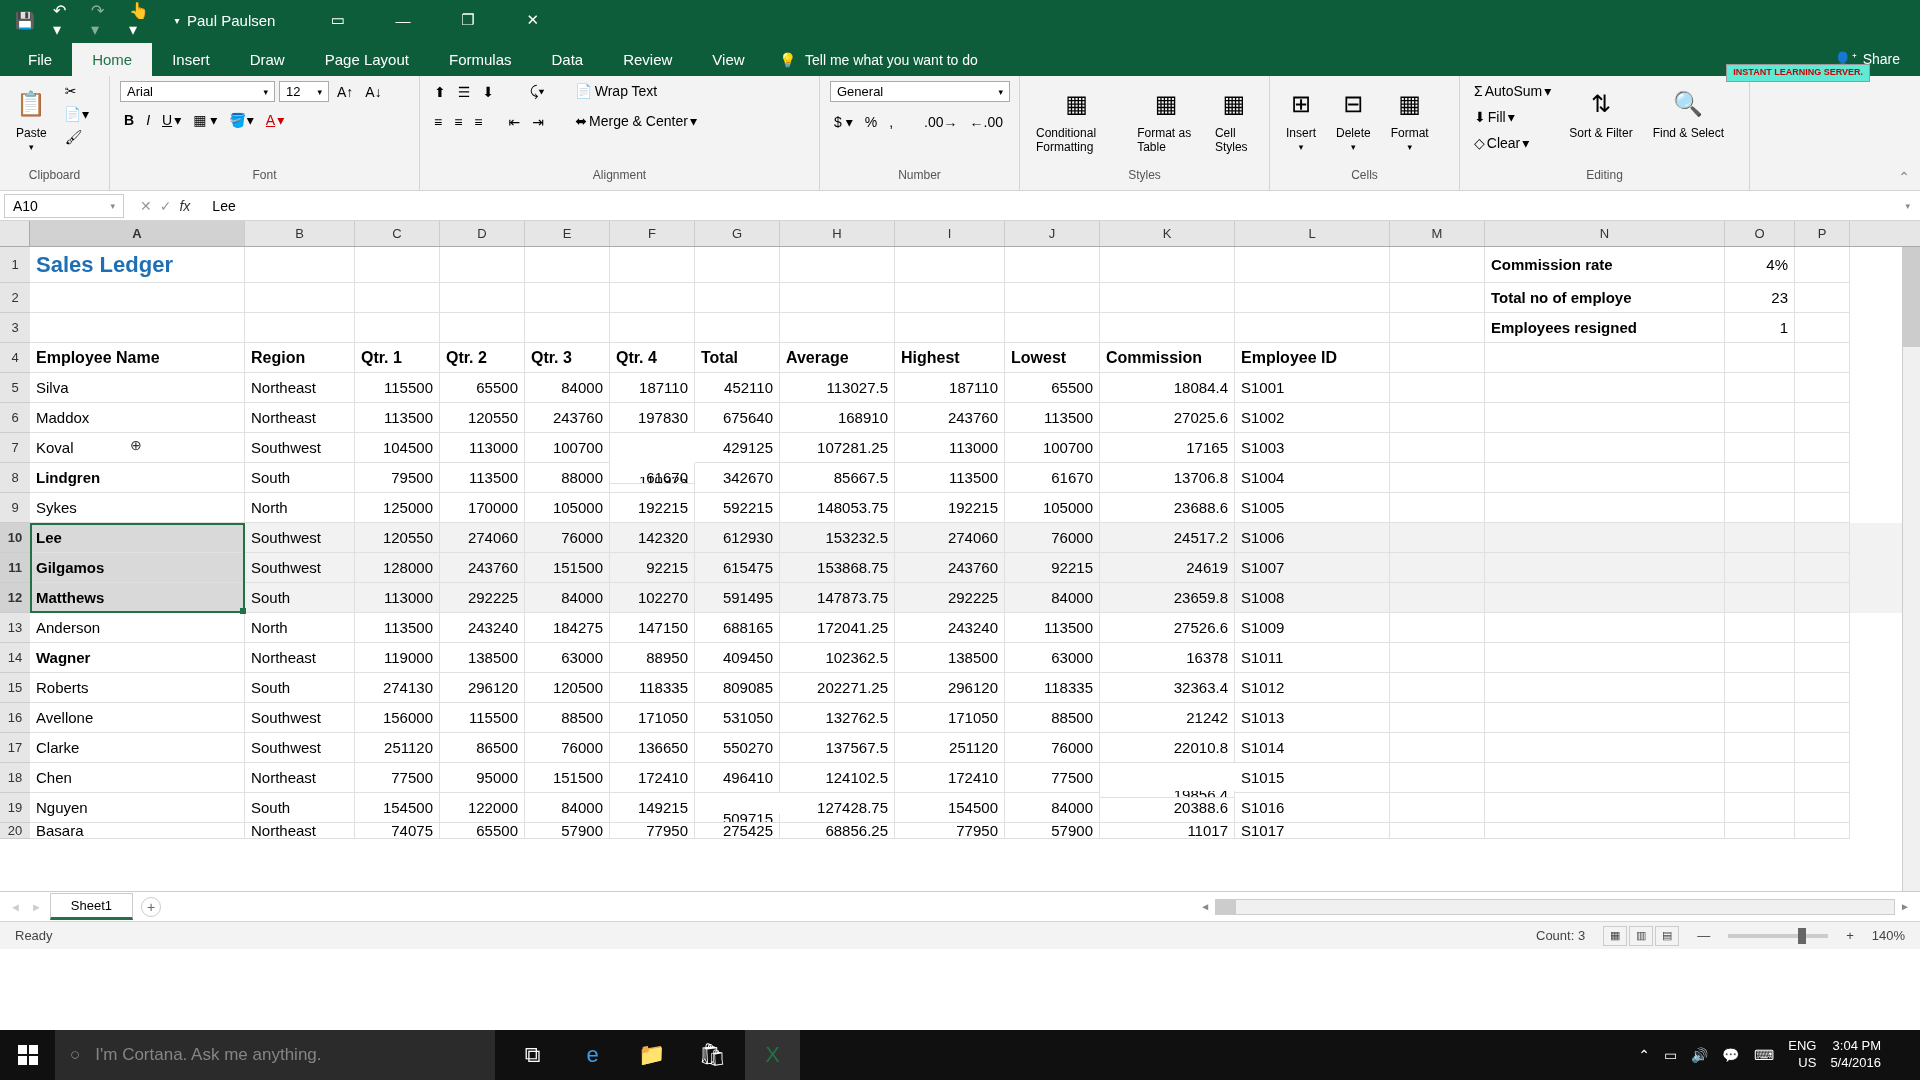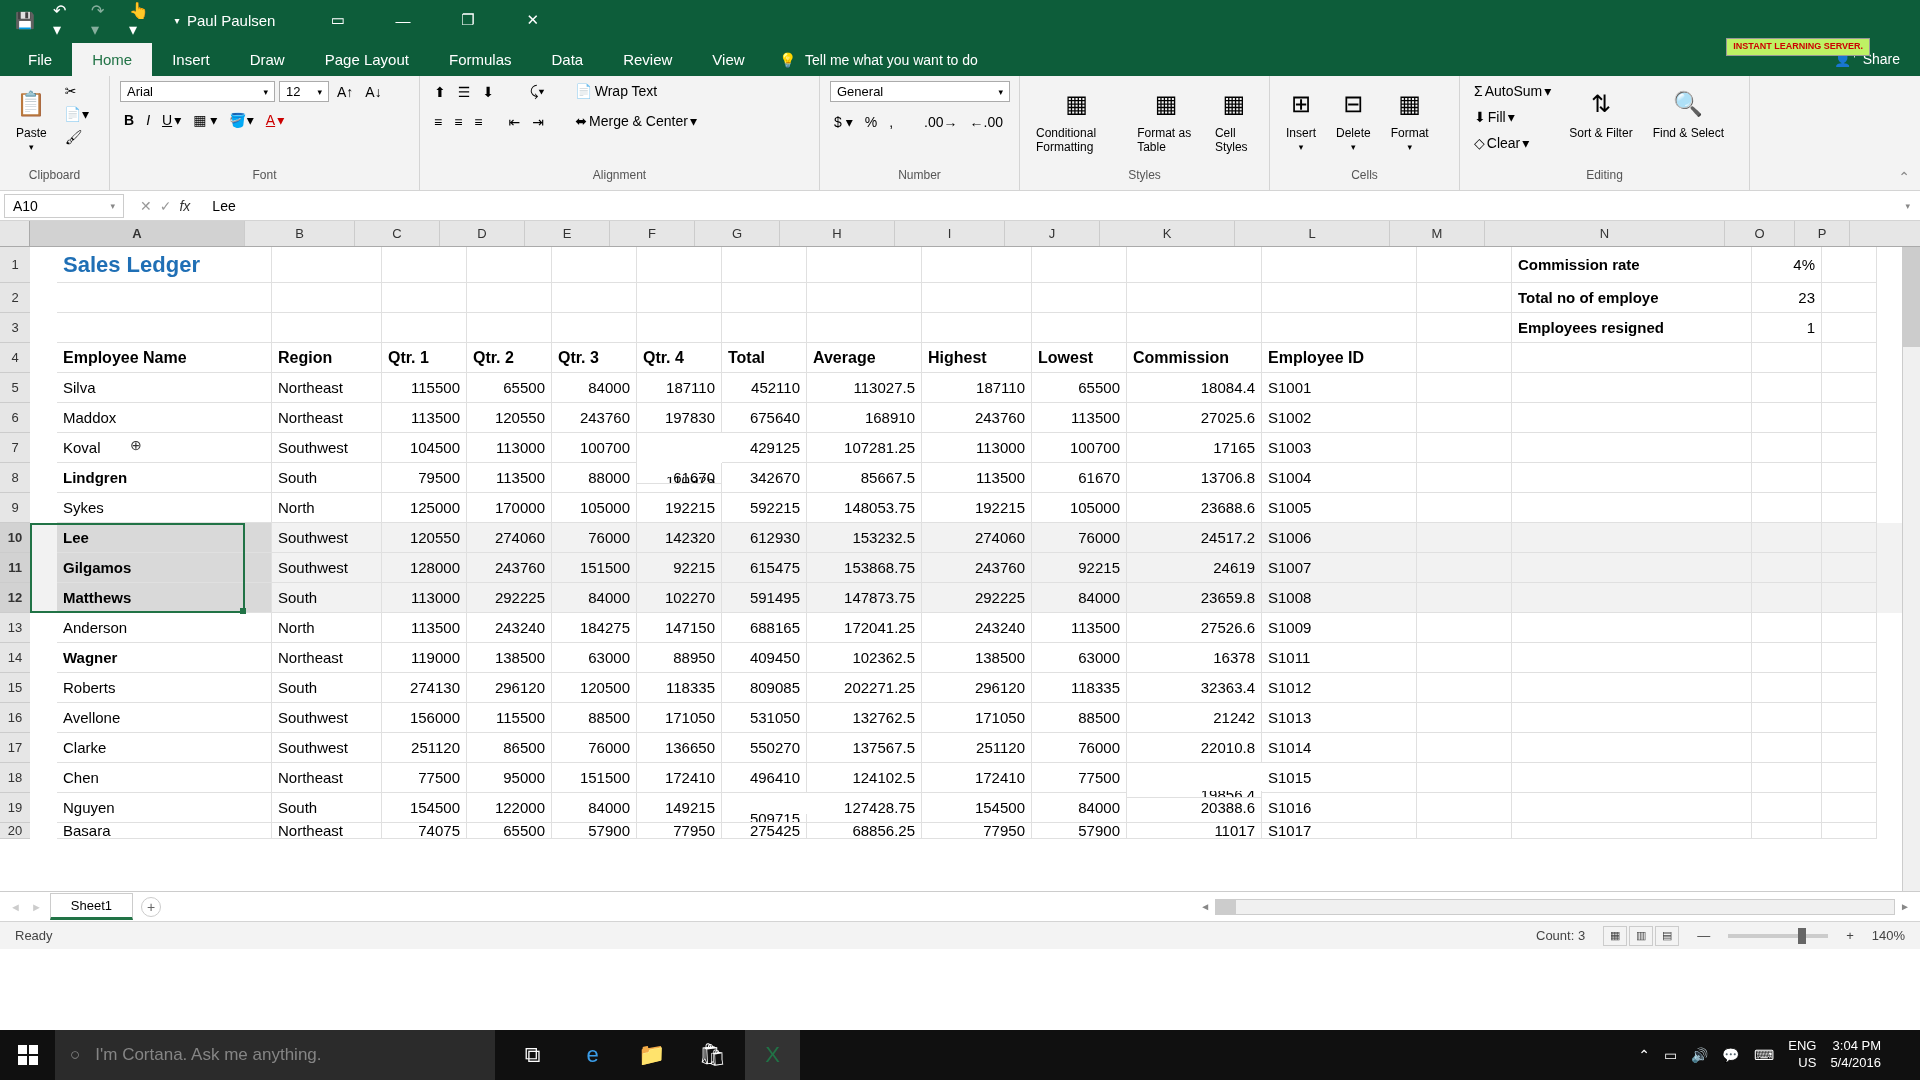--- a/index.html
+++ b/index.html
@@ -46,21 +46,21 @@
 .corner { height: 26px; background: #e6e6e6; border-bottom: 1px solid #aaa; border-right: 1px solid #aaa; }
 .row-hdr { height: 30px; border-bottom: 1px solid #ccc; display: flex; align-items: center; justify-content: center; font-size: 13px; color: #333; background: #e6e6e6; }
 .row-hdr.sel { background: #d2d2d2; font-weight: bold; }
 
 .grid-main { flex: 1; position: relative; overflow: hidden; }
 .col-headers { height: 26px; display: flex; background: #e6e6e6; border-bottom: 1px solid #aaa; }
 .col-hdr { border-right: 1px solid #ccc; display: flex; align-items: center; justify-content: center; font-size: 13px; color: #333; }
 .col-hdr.sel { background: #d2d2d2; font-weight: bold; }
 
 .cells { position: relative; }
-.row { display: flex; height: 30px; padding-left: 27px; }
+.row { display: flex; height: 30px; }
 .cell { border-right: 1px solid #e0e0e0; border-bottom: 1px solid #e0e0e0; padding: 3px 6px; font-size: 15px; overflow: hidden; white-space: nowrap; display: flex; align-items: center; }
 .cell.num { justify-content: flex-end; }
 .cell.bold { font-weight: bold; }
 .title-cell { color: #1f6fb5; font-size: 22px; font-weight: bold; font-family: Arial; }
 .hdr-cell { font-weight: bold; font-size: 16px; }
 
 .selection-box { position: absolute; border: 2px solid #217346; pointer-events: none; }
 .sel-handle { position: absolute; width: 6px; height: 6px; background: #217346; right: -3px; bottom: -3px; }
 .row.selected .cell:first-child { background: #d9d9d9; }
 .row.selected { background: #f2f2f2; }
@@ -84,21 +84,21 @@
 
 
 .taskbar { position: absolute; bottom: 0; left: 0; right: 0; height: 50px; background: #101010; display: flex; align-items: center; color: #fff; }
 .start-btn { width: 55px; height: 50px; display: flex; align-items: center; justify-content: center; }
 .cortana { height: 50px; width: 440px; background: #2b2b2b; display: flex; align-items: center; padding: 0 15px; gap: 15px; color: #858585; font-size: 17px; }
 .tb-apps { display: flex; gap: 5px; margin-left: 10px; }
 .tb-app { width: 55px; height: 50px; display: flex; align-items: center; justify-content: center; font-size: 22px; }
 .tb-sys { margin-left: auto; display: flex; align-items: center; gap: 14px; padding-right: 15px; font-size: 14px; }
 .tb-clock { text-align: right; font-size: 13px; line-height: 1.3; }
 
-.badge { position: absolute; top: 38px; right: 50px; background: #bef264; border: 1px solid #999; padding: 3px 6px; font-size: 9px; color: #c00; font-weight: bold; text-align: center; line-height: 1.1; }
+.badge { position: absolute; top: 64px; right: 50px; background: #5eead4; border: 1px solid #999; padding: 3px 6px; font-size: 9px; color: #c00; font-weight: bold; text-align: center; line-height: 1.1; }
 
 .vscroll { position: absolute; right: 0; top: 26px; bottom: 0; width: 18px; background: #f0f0f0; border-left: 1px solid #ccc; }
 .vscroll-thumb { position: absolute; top: 0; width: 100%; height: 100px; background: #ccc; }
 
 .row1 { height: 36px; }
 
 .cursor-cross { position: absolute; font-size: 14px; color: #333; pointer-events: none; }
 </style>
 </head>
 <body>

